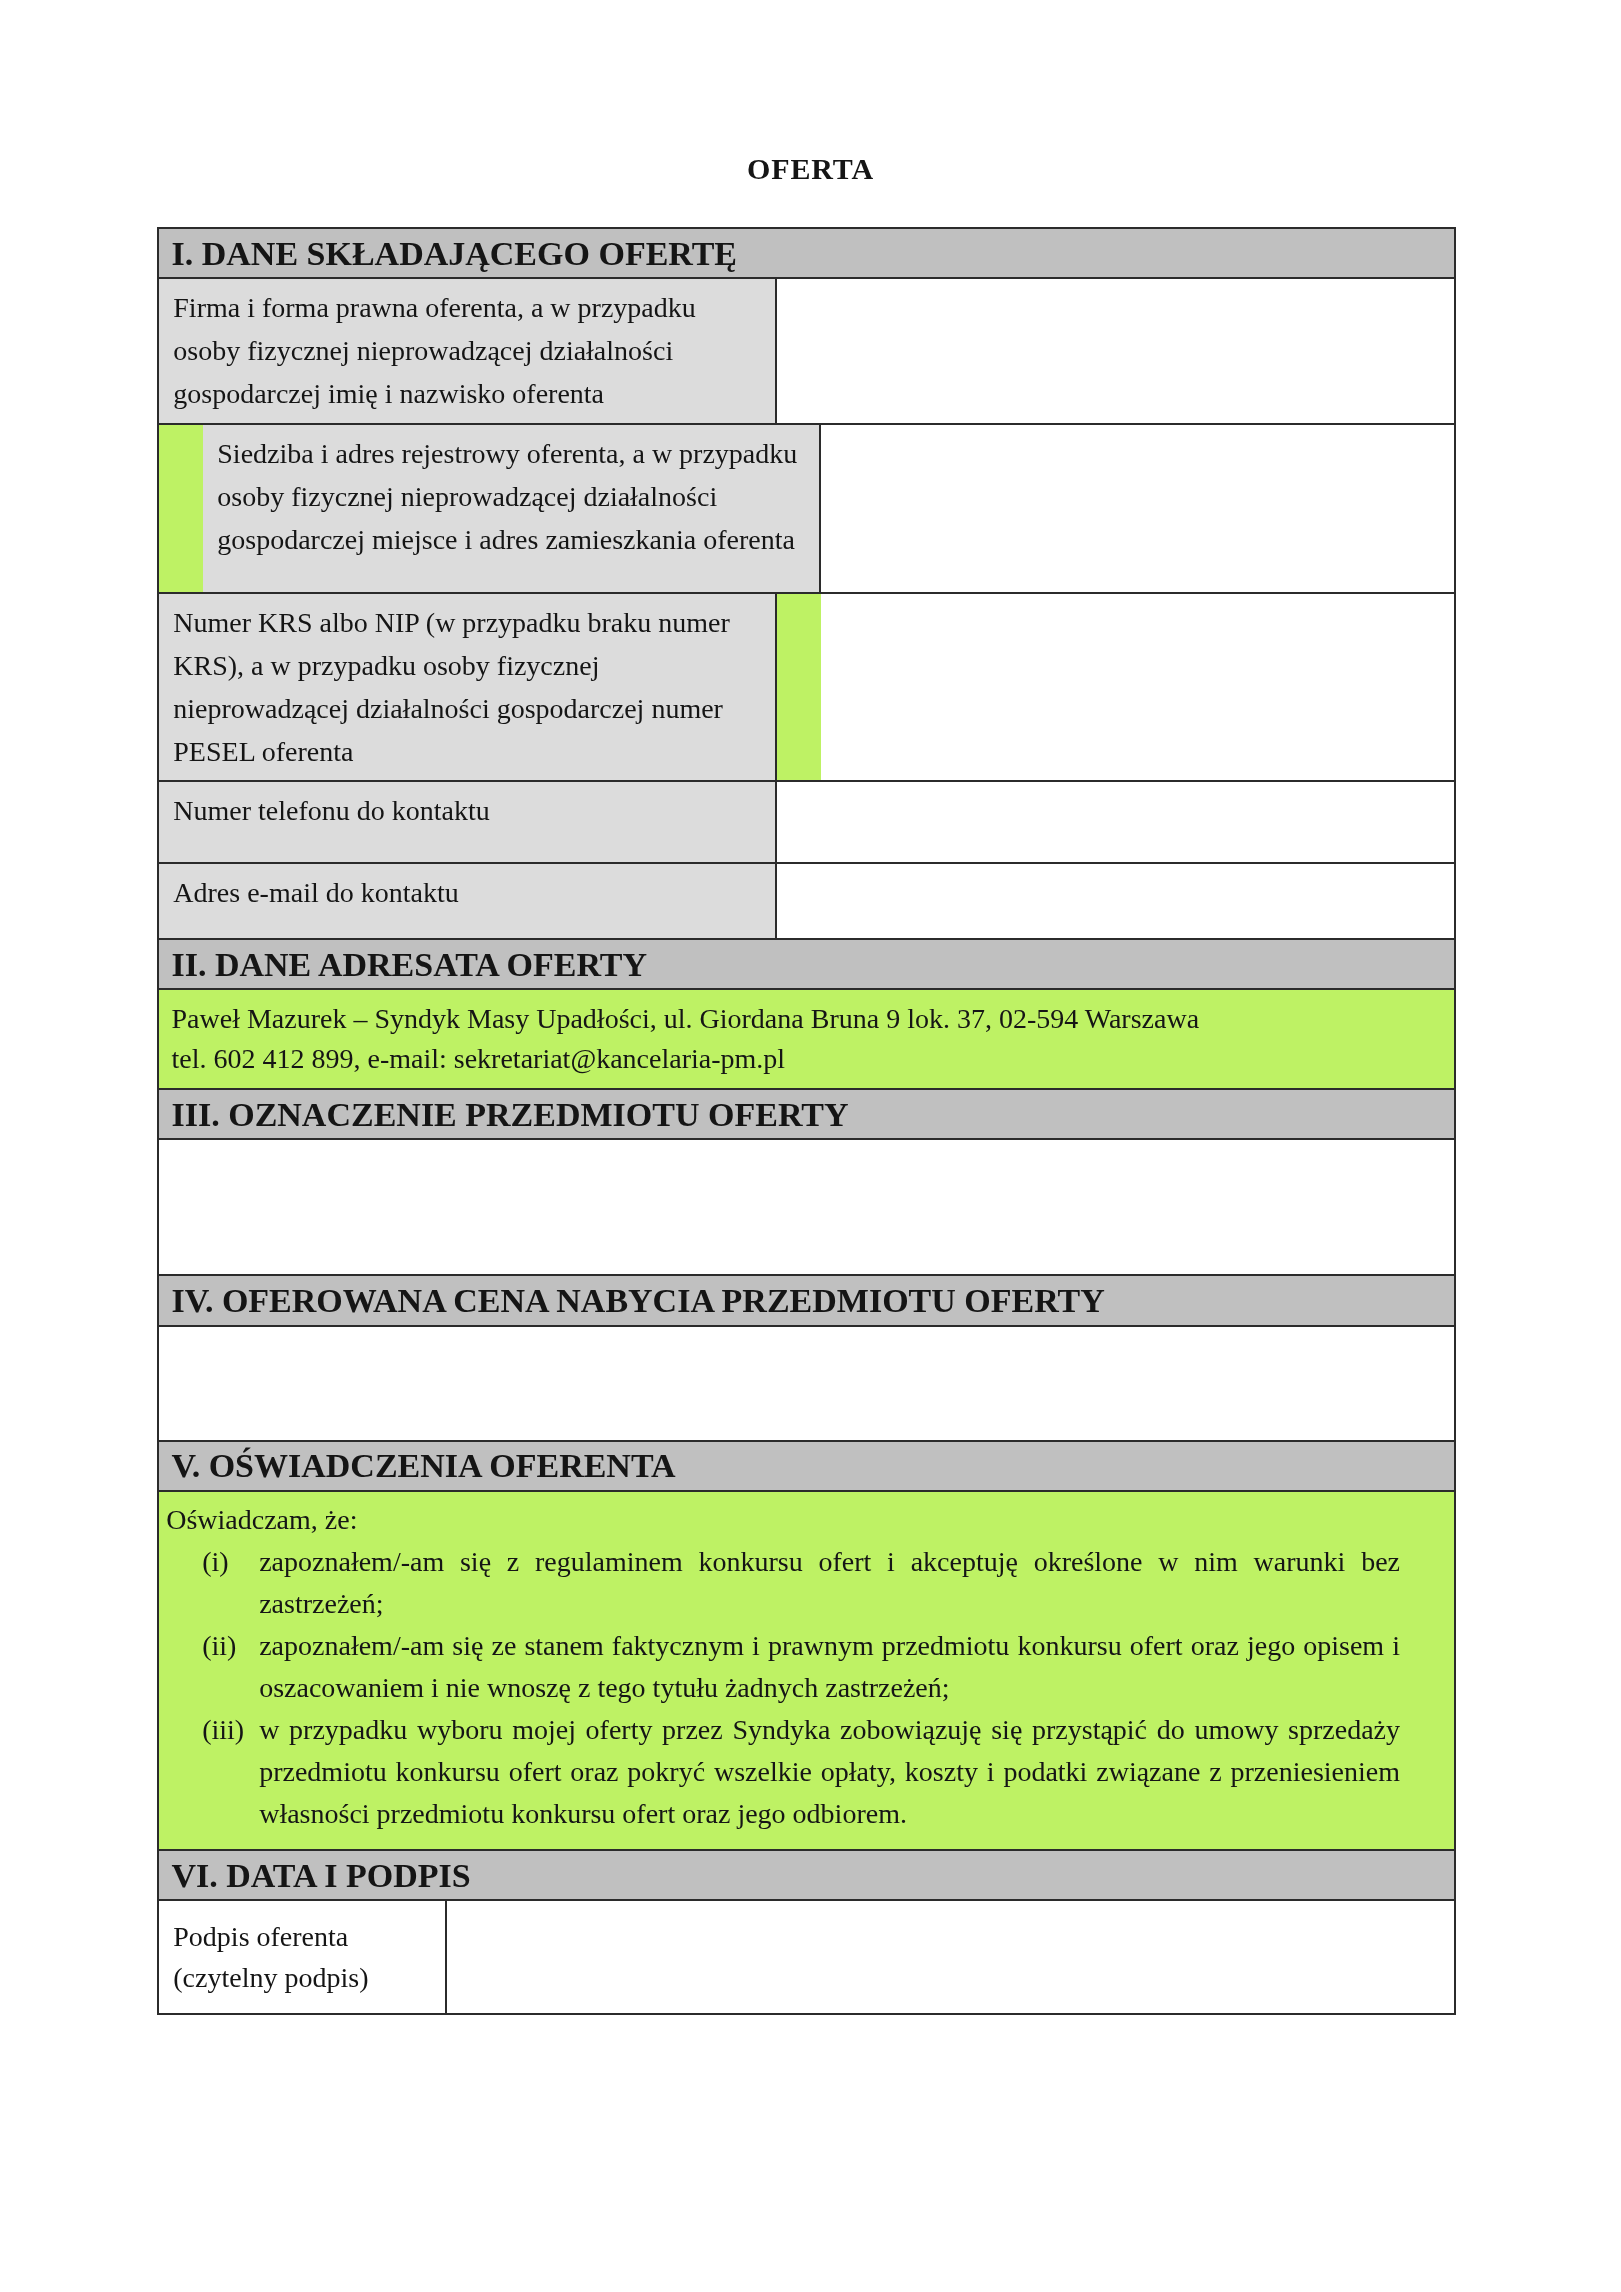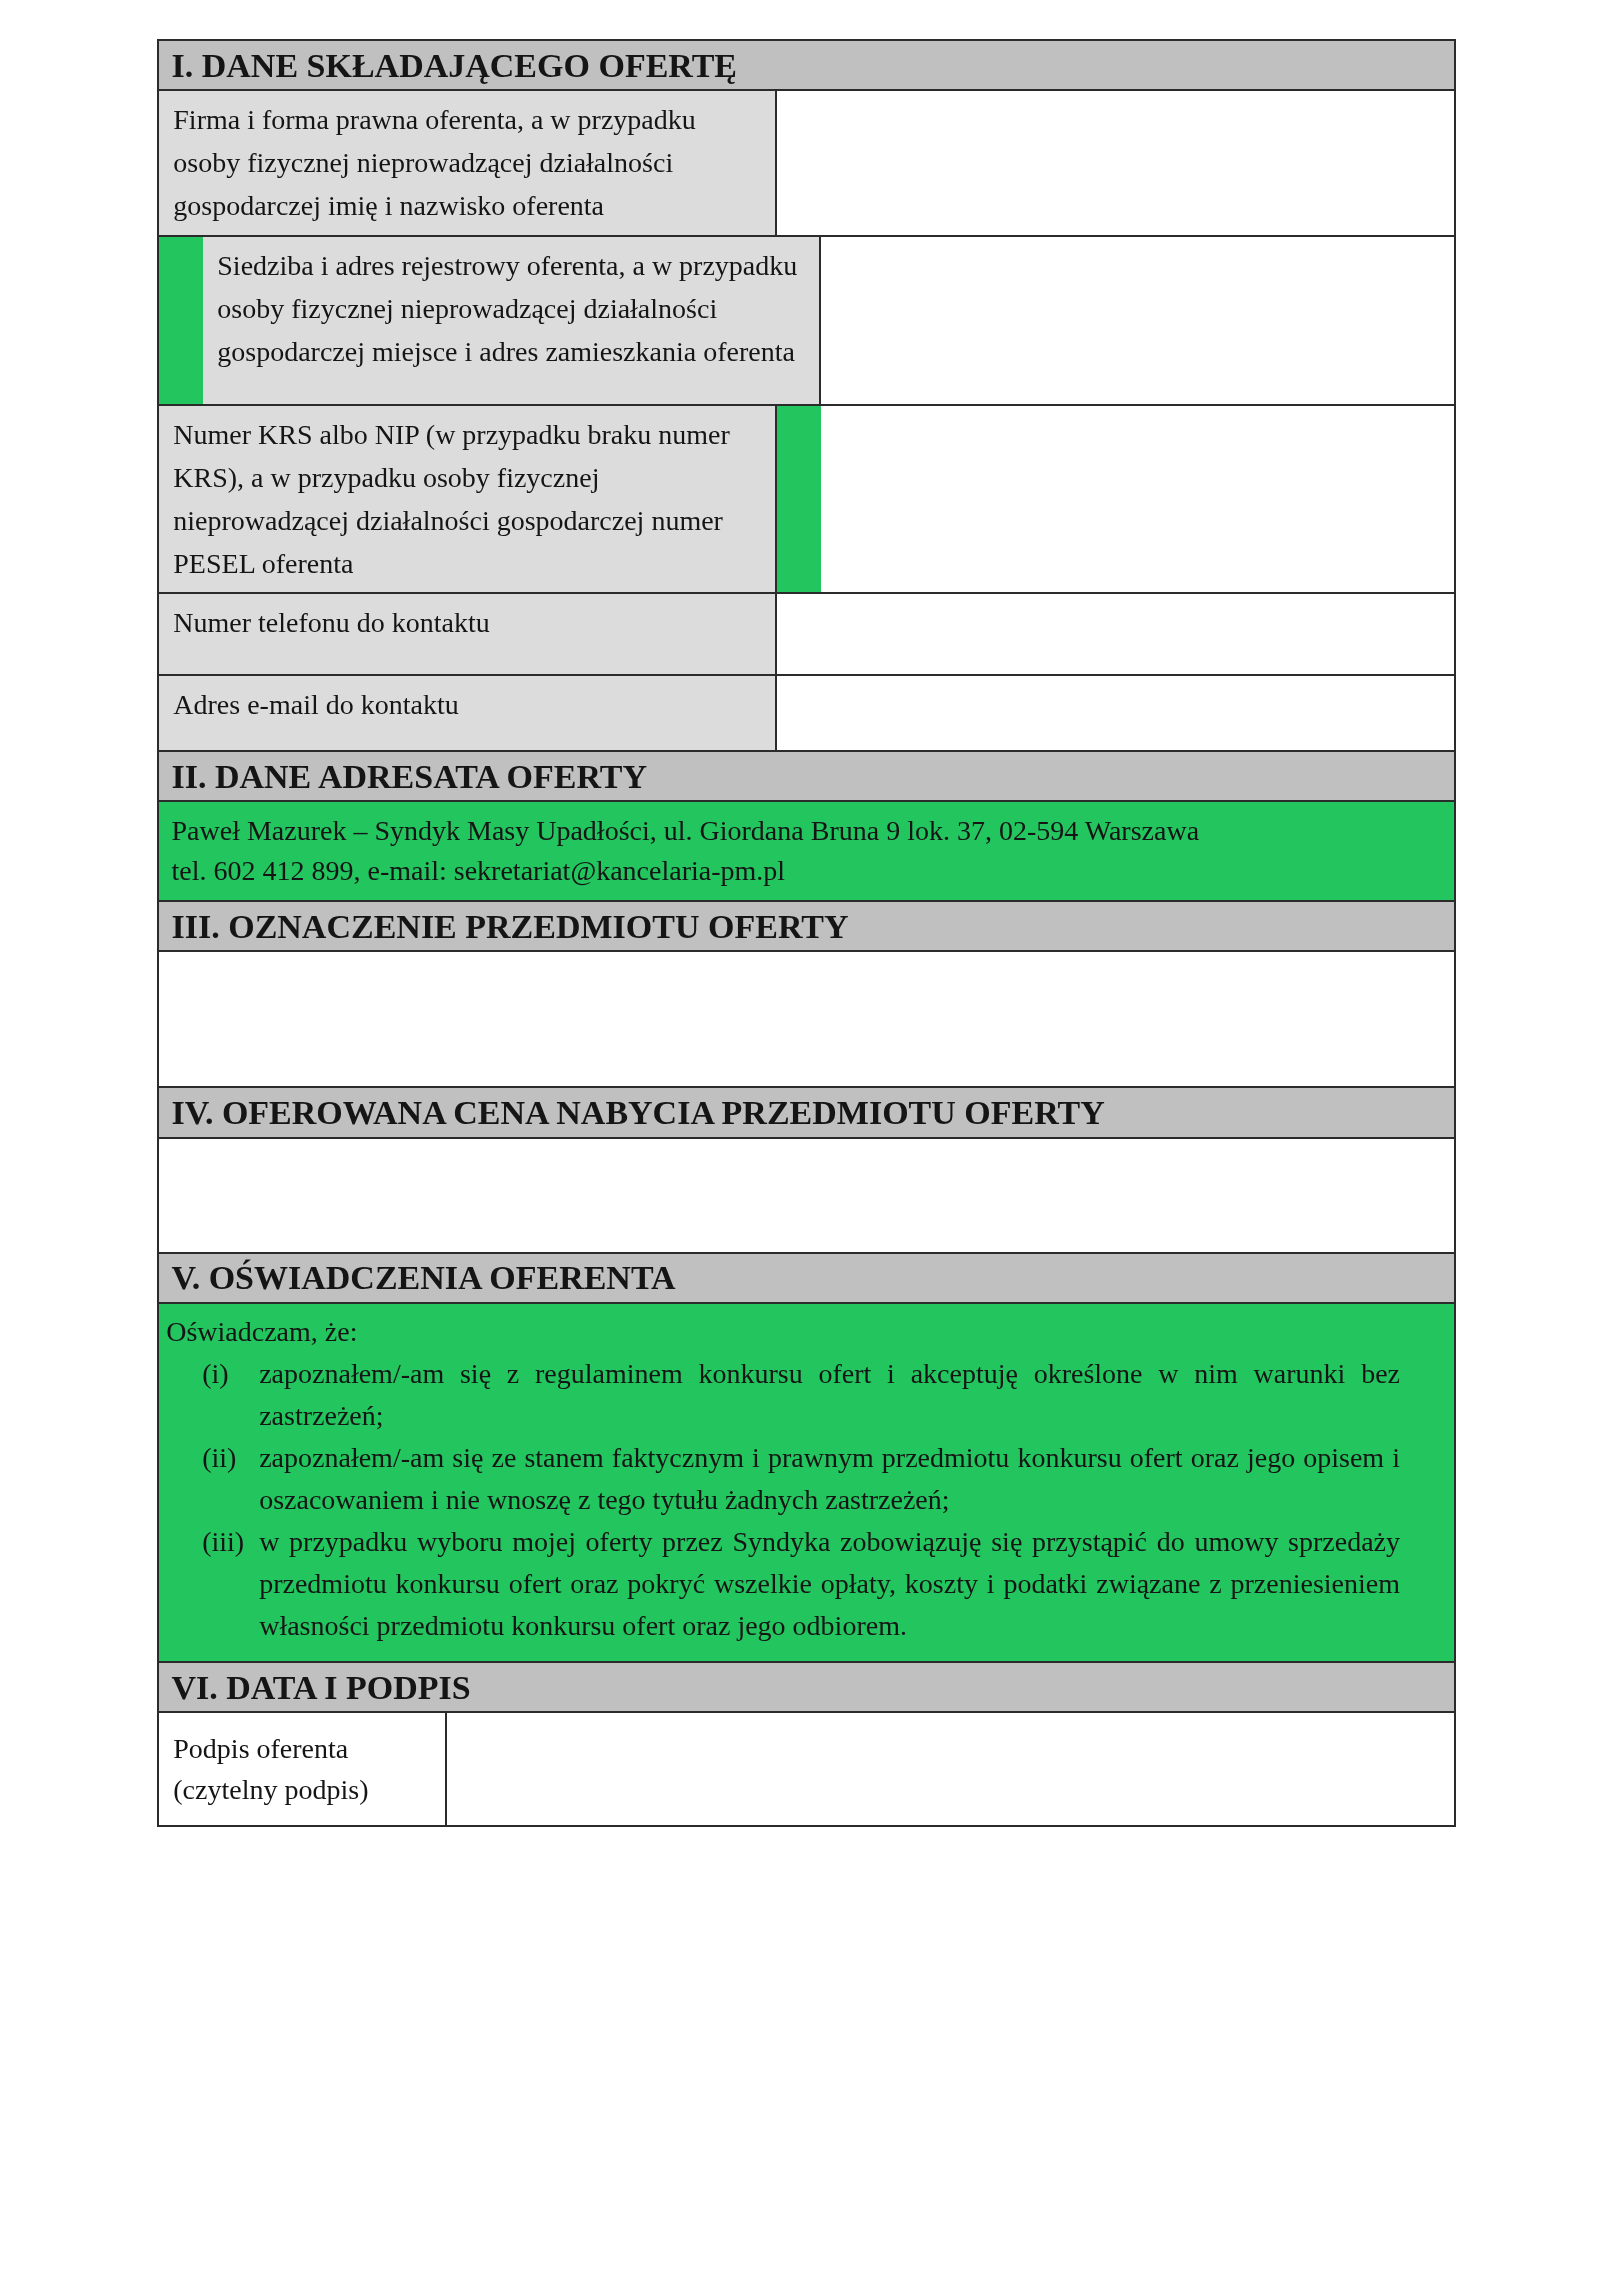--- a/index.html
+++ b/index.html
@@ -22,21 +22,21 @@
     text-align:center;
     font-weight:bold;
     font-size:30px;
     line-height:38px;
     letter-spacing:0.9px;
   }
   .doc-table{
     margin:39px 0 8px 157px;
     width:1299px;
     border:2.7px solid var(--border);
-    background:#22c55e;
+    background:#bef264;
   }
   .t-row{
     display:flex;
     align-items:stretch;
     border-top:2.7px solid var(--border);
   }
   .t-row.first{border-top:none;}
   .sec-header{
     background:var(--header-bg);
     font-weight:bold;
@@ -111,20 +111,21 @@
     align-items:center;
   }
   .r-data{min-height:81px;}
   .r-podpis{min-height:114px;}
 </style>
 </head>
 <body>
 
 <div class="page">
 
+  <div class="doc-title">OFERTA</div>
 
   <div class="doc-table">
 
     <div class="t-row first">
       <div class="sec-header cell" style="flex:1">I. DANE SKŁADAJĄCEGO OFERTĘ</div>
     </div>
 
     <div class="t-row r1">
       <div class="cell label-cell">
         <span>Firma i forma prawna oferenta, a w przypadku osoby fizycznej nieprowadzącej działalności gospodarczej imię i nazwisko oferenta</span>

